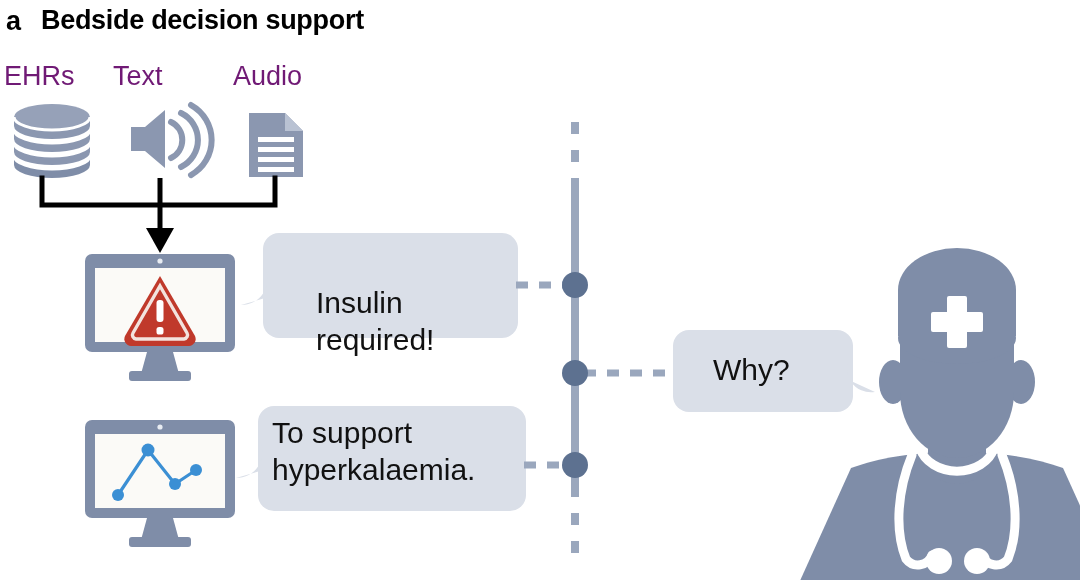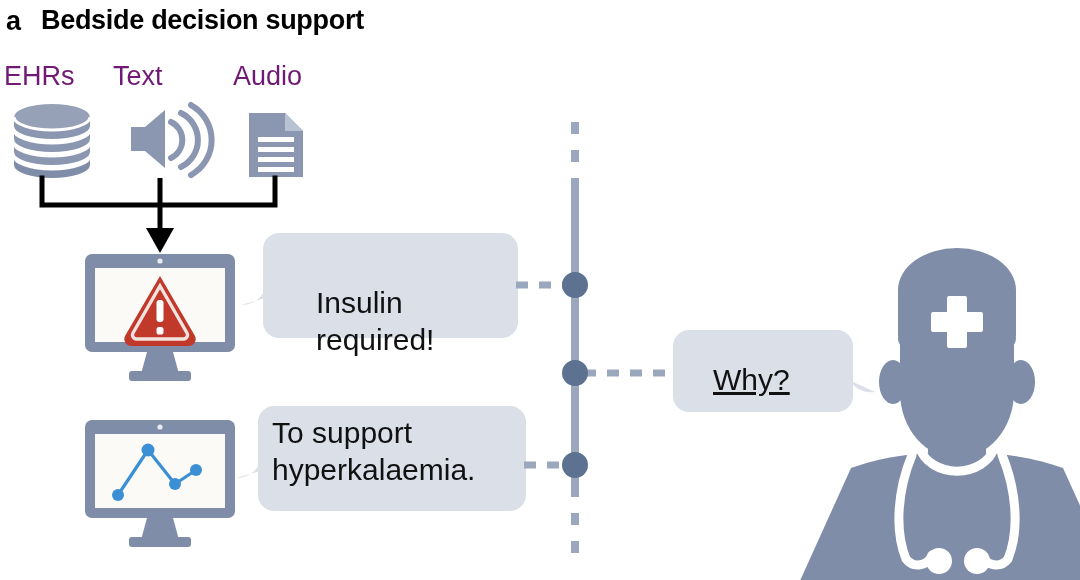--- a/index.html
+++ b/index.html
@@ -65,21 +65,21 @@
   
   .bubble-text {
     position: absolute;
     font-size: 30px;
     color: #111111;
     line-height: 1.22;
     white-space: pre-line;
   }
   #txt-insulin      { left: 316px; top: 241px; margin-top: 44px; }
   #txt-hyperkalaemia{ left: 272px; top: 415px; }
-  #txt-why          { left: 713px; top: 362px; text-decoration: underline; }
+  #txt-why          { left: 713px; top: 352px; }
 </style>
 </head>
 <body>
 
 <div id="figure">
 
   <div class="panel-label">a</div>
   <div class="panel-title">Bedside decision support</div>
 
   <div class="src-label" id="lbl-ehrs">EHRs</div>

